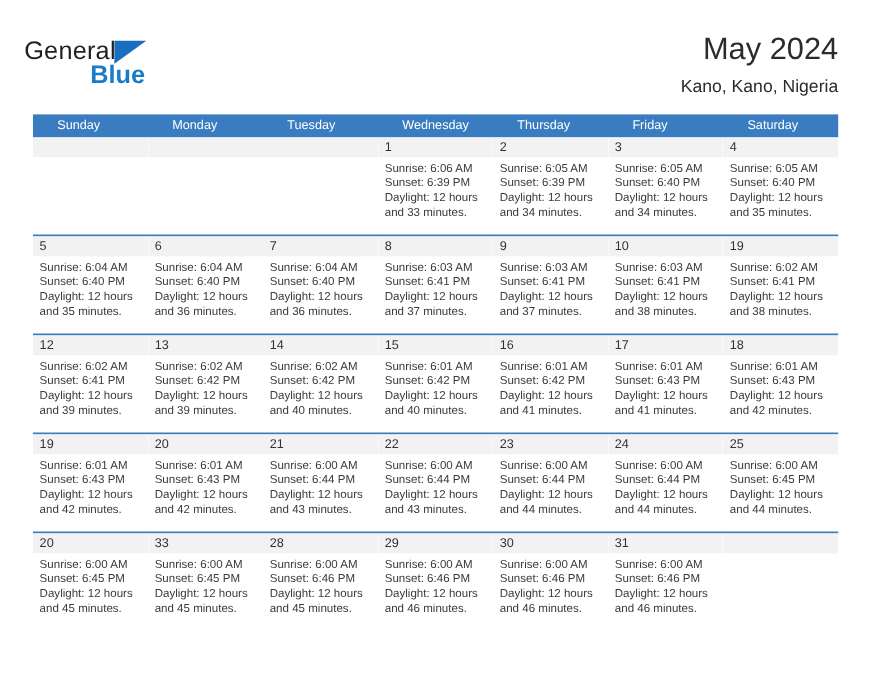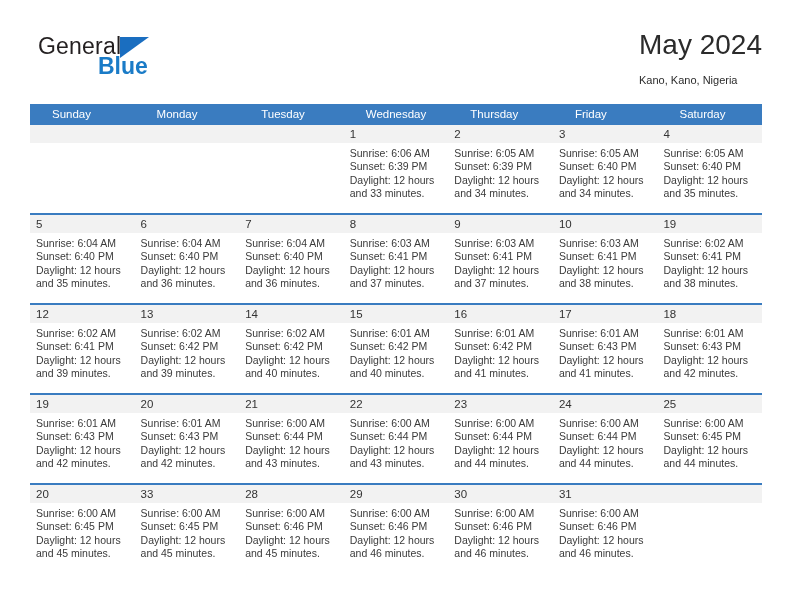--- a/index.html
+++ b/index.html
@@ -17,21 +17,21 @@
   .page {
     position: relative;
     width: 792px;
     height: 612px;
     box-sizing: border-box;
   }
 
   
   .header {
     position: absolute;
-    left: 34px;
+    left: 18px;
     top: 28px;
     right: 30px;
     height: 66px;
   }
   .logo {
     position: absolute;
     left: 4px;
     top: 6px;
     width: 190px;
     height: 56px;
@@ -58,31 +58,31 @@
     color: #1a7bc7;
     line-height: 23px;
     margin-top: -3px;
     margin-left: 60px;
     font-weight: bold;
   }
   .title-block {
     position: absolute;
     right: 0;
     top: 0;
-    text-align: left;
+    text-align: right;
   }
   .cal-title {
     font-size: 28px;
     color: #2b2b2b;
     font-weight: normal;
     line-height: 34px;
     white-space: nowrap;
   }
   .cal-subtitle {
-    font-size: 11px;
+    font-size: 16px;
     color: #2b2b2b;
     line-height: 20px;
     margin-top: 8px;
     white-space: nowrap;
   }
 
   
   .calendar {
     position: absolute;
     left: 30px;

